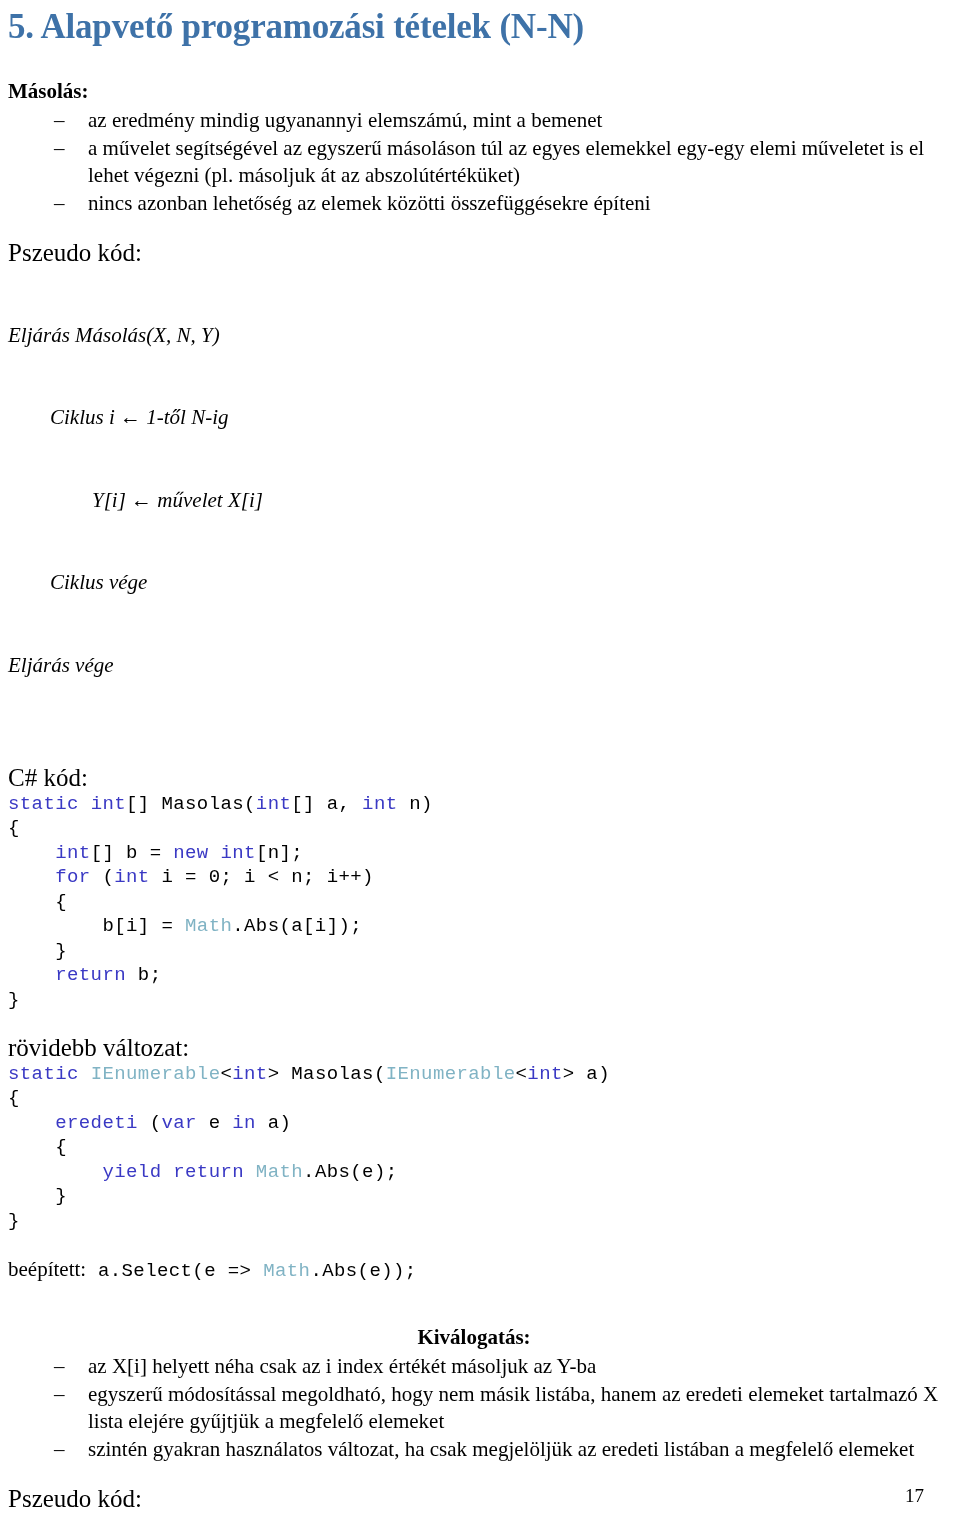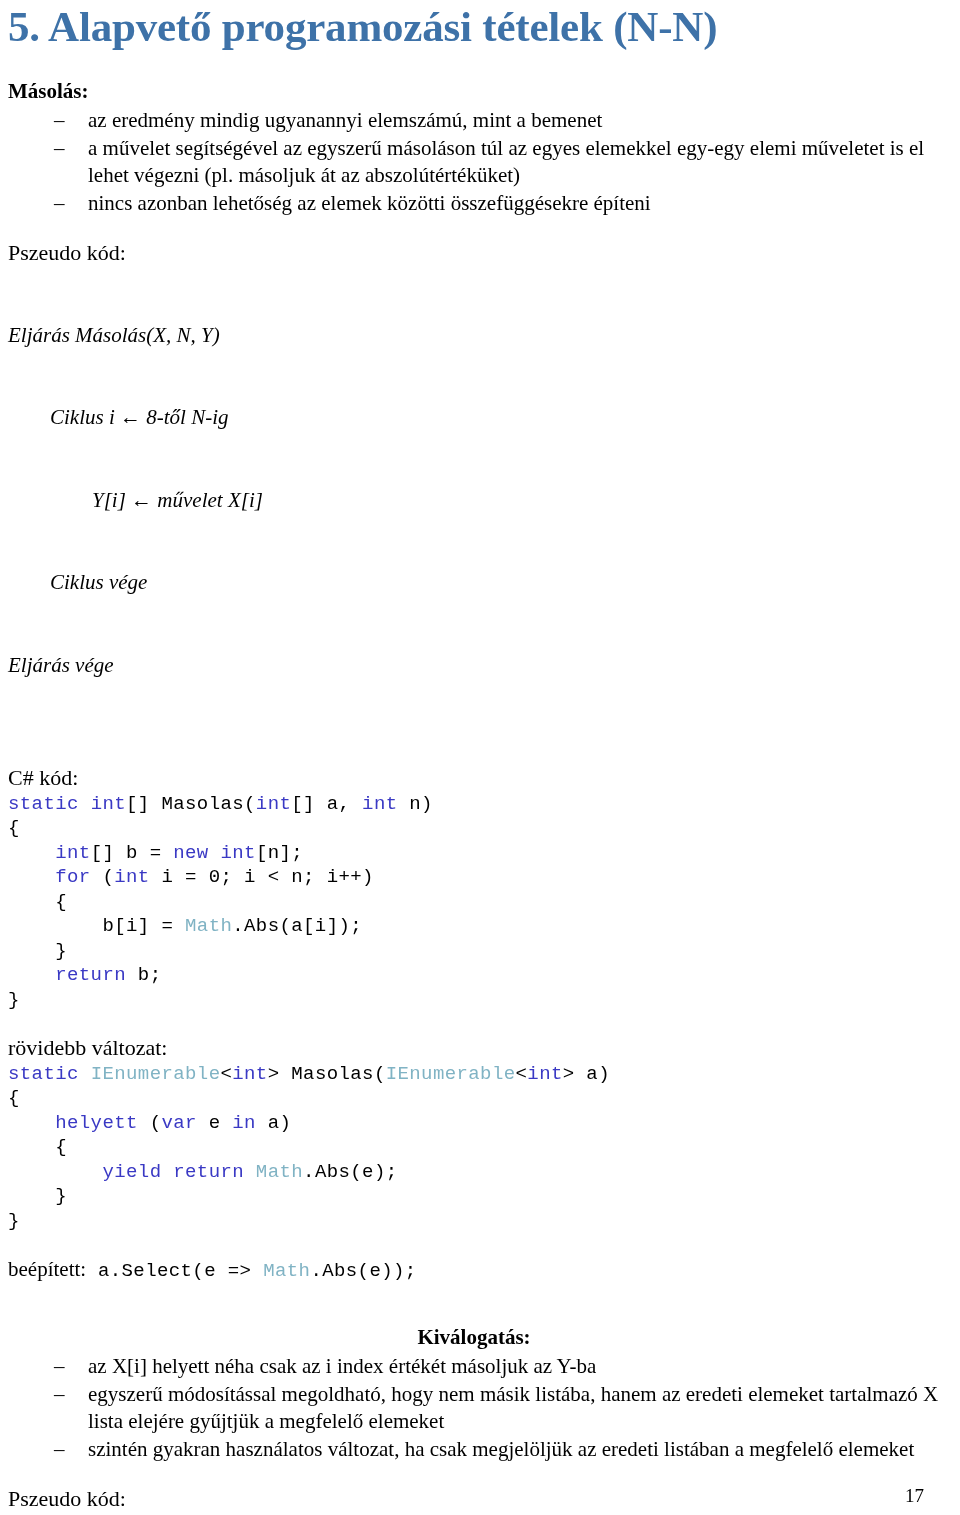--- a/index.html
+++ b/index.html
@@ -21,21 +21,21 @@
     width: 960px;
     height: 1515px;
     box-sizing: border-box;
     padding: 0 20px 0 8px;
   }
 
   
   .doc-title {
     font-family: "Liberation Serif", "DejaVu Serif", serif;
     font-weight: bold;
-    font-size: 43px;
+    font-size: 35px;
     line-height: 42px;
     color: #3E72A8;
     letter-spacing: -0.2px;
     margin: 6px 0 0 0;
     padding: 0;
     white-space: nowrap;
   }
 
   
   .section-head {
@@ -63,21 +63,21 @@
   .bullets li .dash {
     position: absolute;
     left: 46px;
     top: 0;
     font-size: 21px;
     line-height: 27.5px;
   }
 
   
   .label-line {
-    font-size: 22px;
+    font-size: 25px;
     line-height: 27.5px;
     margin: 0;
   }
   .gap-sm { height: 12px; }
   .gap-md { height: 22px; }
   .gap-lg { height: 30px; }
 
   
   .pseudo {
     font-size: 21px;
@@ -135,21 +135,21 @@
     <li><span class="dash">–</span><span>az eredmény mindig ugyanannyi elemszámú, mint a bemenet</span></li>
     <li><span class="dash">–</span><span>a művelet segítségével az egyszerű másoláson túl az egyes elemekkel egy-egy elemi műveletet is el lehet végezni (pl. másoljuk át az abszolútértéküket)</span></li>
     <li><span class="dash">–</span><span>nincs azonban lehetőség az elemek közötti összefüggésekre építeni</span></li>
   </ul>
 
   <div class="gap-md"></div>
 
   <div class="label-line">Pszeudo kód:</div>
   <div class="pseudo">
     <div>Eljárás Másolás(X, N, Y)</div>
-    <div>        Ciklus i ← 8-től N-ig</div>
+    <div>        Ciklus i ← 1-től N-ig</div>
     <div>                Y[i] ← művelet X[i]</div>
     <div>        Ciklus vége</div>
     <div>Eljárás vége</div>
   </div>
 
   <div class="gap-lg"></div>
 
   <div class="label-line">C# kód:</div>
   <pre class="code"><span class="kw">static</span><span class="pun"> </span><span class="kw">int</span><span class="pun">[] Masolas(</span><span class="kw">int</span><span class="pun">[] a, </span><span class="kw">int</span><span class="pun"> n)</span>
 <span class="pun">{</span>
@@ -159,21 +159,21 @@
 <span class="pun">        b[i] = </span><span class="typ">Math</span><span class="pun">.Abs(a[i]);</span>
 <span class="pun">    }</span>
 <span class="pun">    </span><span class="kw">return</span><span class="pun"> b;</span>
 <span class="pun">}</span></pre>
 
   <div class="gap-md"></div>
 
   <div class="label-line">rövidebb változat:</div>
   <pre class="code"><span class="kw">static</span><span class="pun"> </span><span class="typ">IEnumerable</span><span class="pun">&lt;</span><span class="kw">int</span><span class="pun">&gt; Masolas(</span><span class="typ">IEnumerable</span><span class="pun">&lt;</span><span class="kw">int</span><span class="pun">&gt; a)</span>
 <span class="pun">{</span>
-<span class="pun">    </span><span class="kw">helyett</span><span class="pun"> (</span><span class="kw">var</span><span class="pun"> e </span><span class="kw">in</span><span class="pun"> a)</span>
+<span class="pun">    </span><span class="kw">eredeti</span><span class="pun"> (</span><span class="kw">var</span><span class="pun"> e </span><span class="kw">in</span><span class="pun"> a)</span>
 <span class="pun">    {</span>
 <span class="pun">        </span><span class="kw">yield return</span><span class="pun"> </span><span class="typ">Math</span><span class="pun">.Abs(e);</span>
 <span class="pun">    }</span>
 <span class="pun">}</span></pre>
 
   <div class="gap-md"></div>
 
   <div class="inline-label"><span>beépített:</span><span class="inline-code"><span class="pun"> a.Select(e =&gt; </span><span class="typ">Math</span><span class="pun">.Abs(e));</span></span></div>
 
   <div class="gap-sm"></div>

